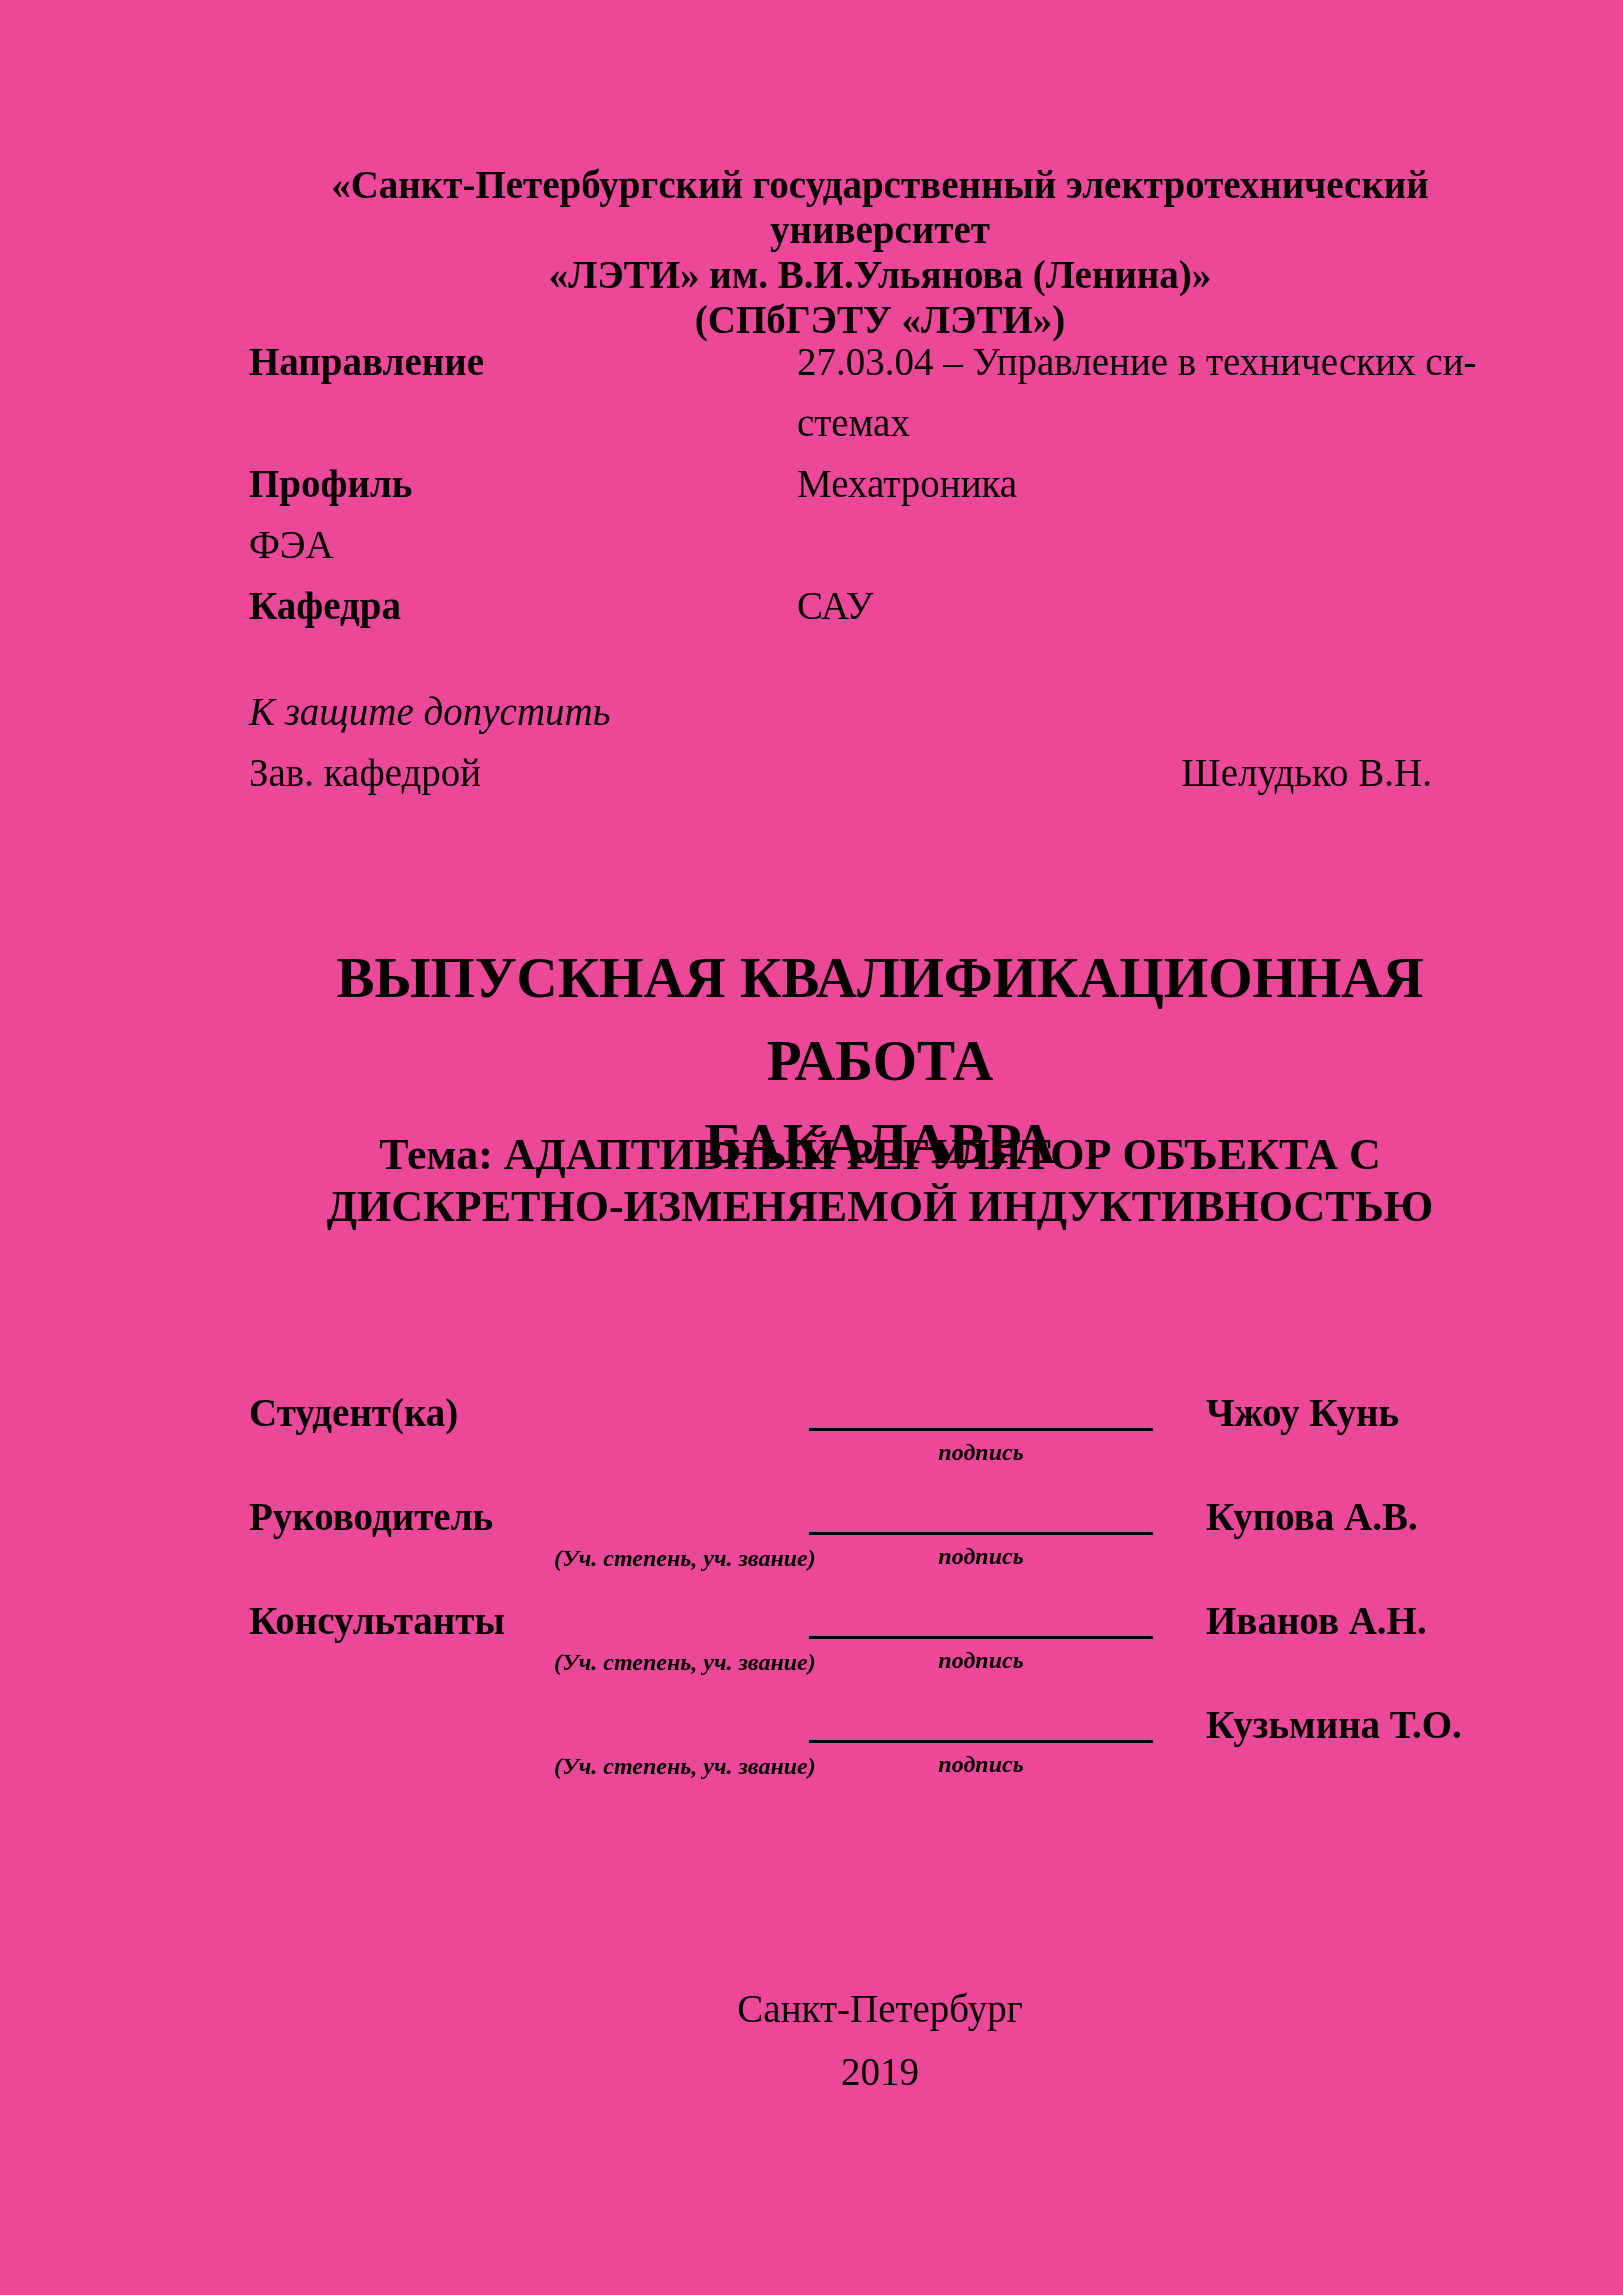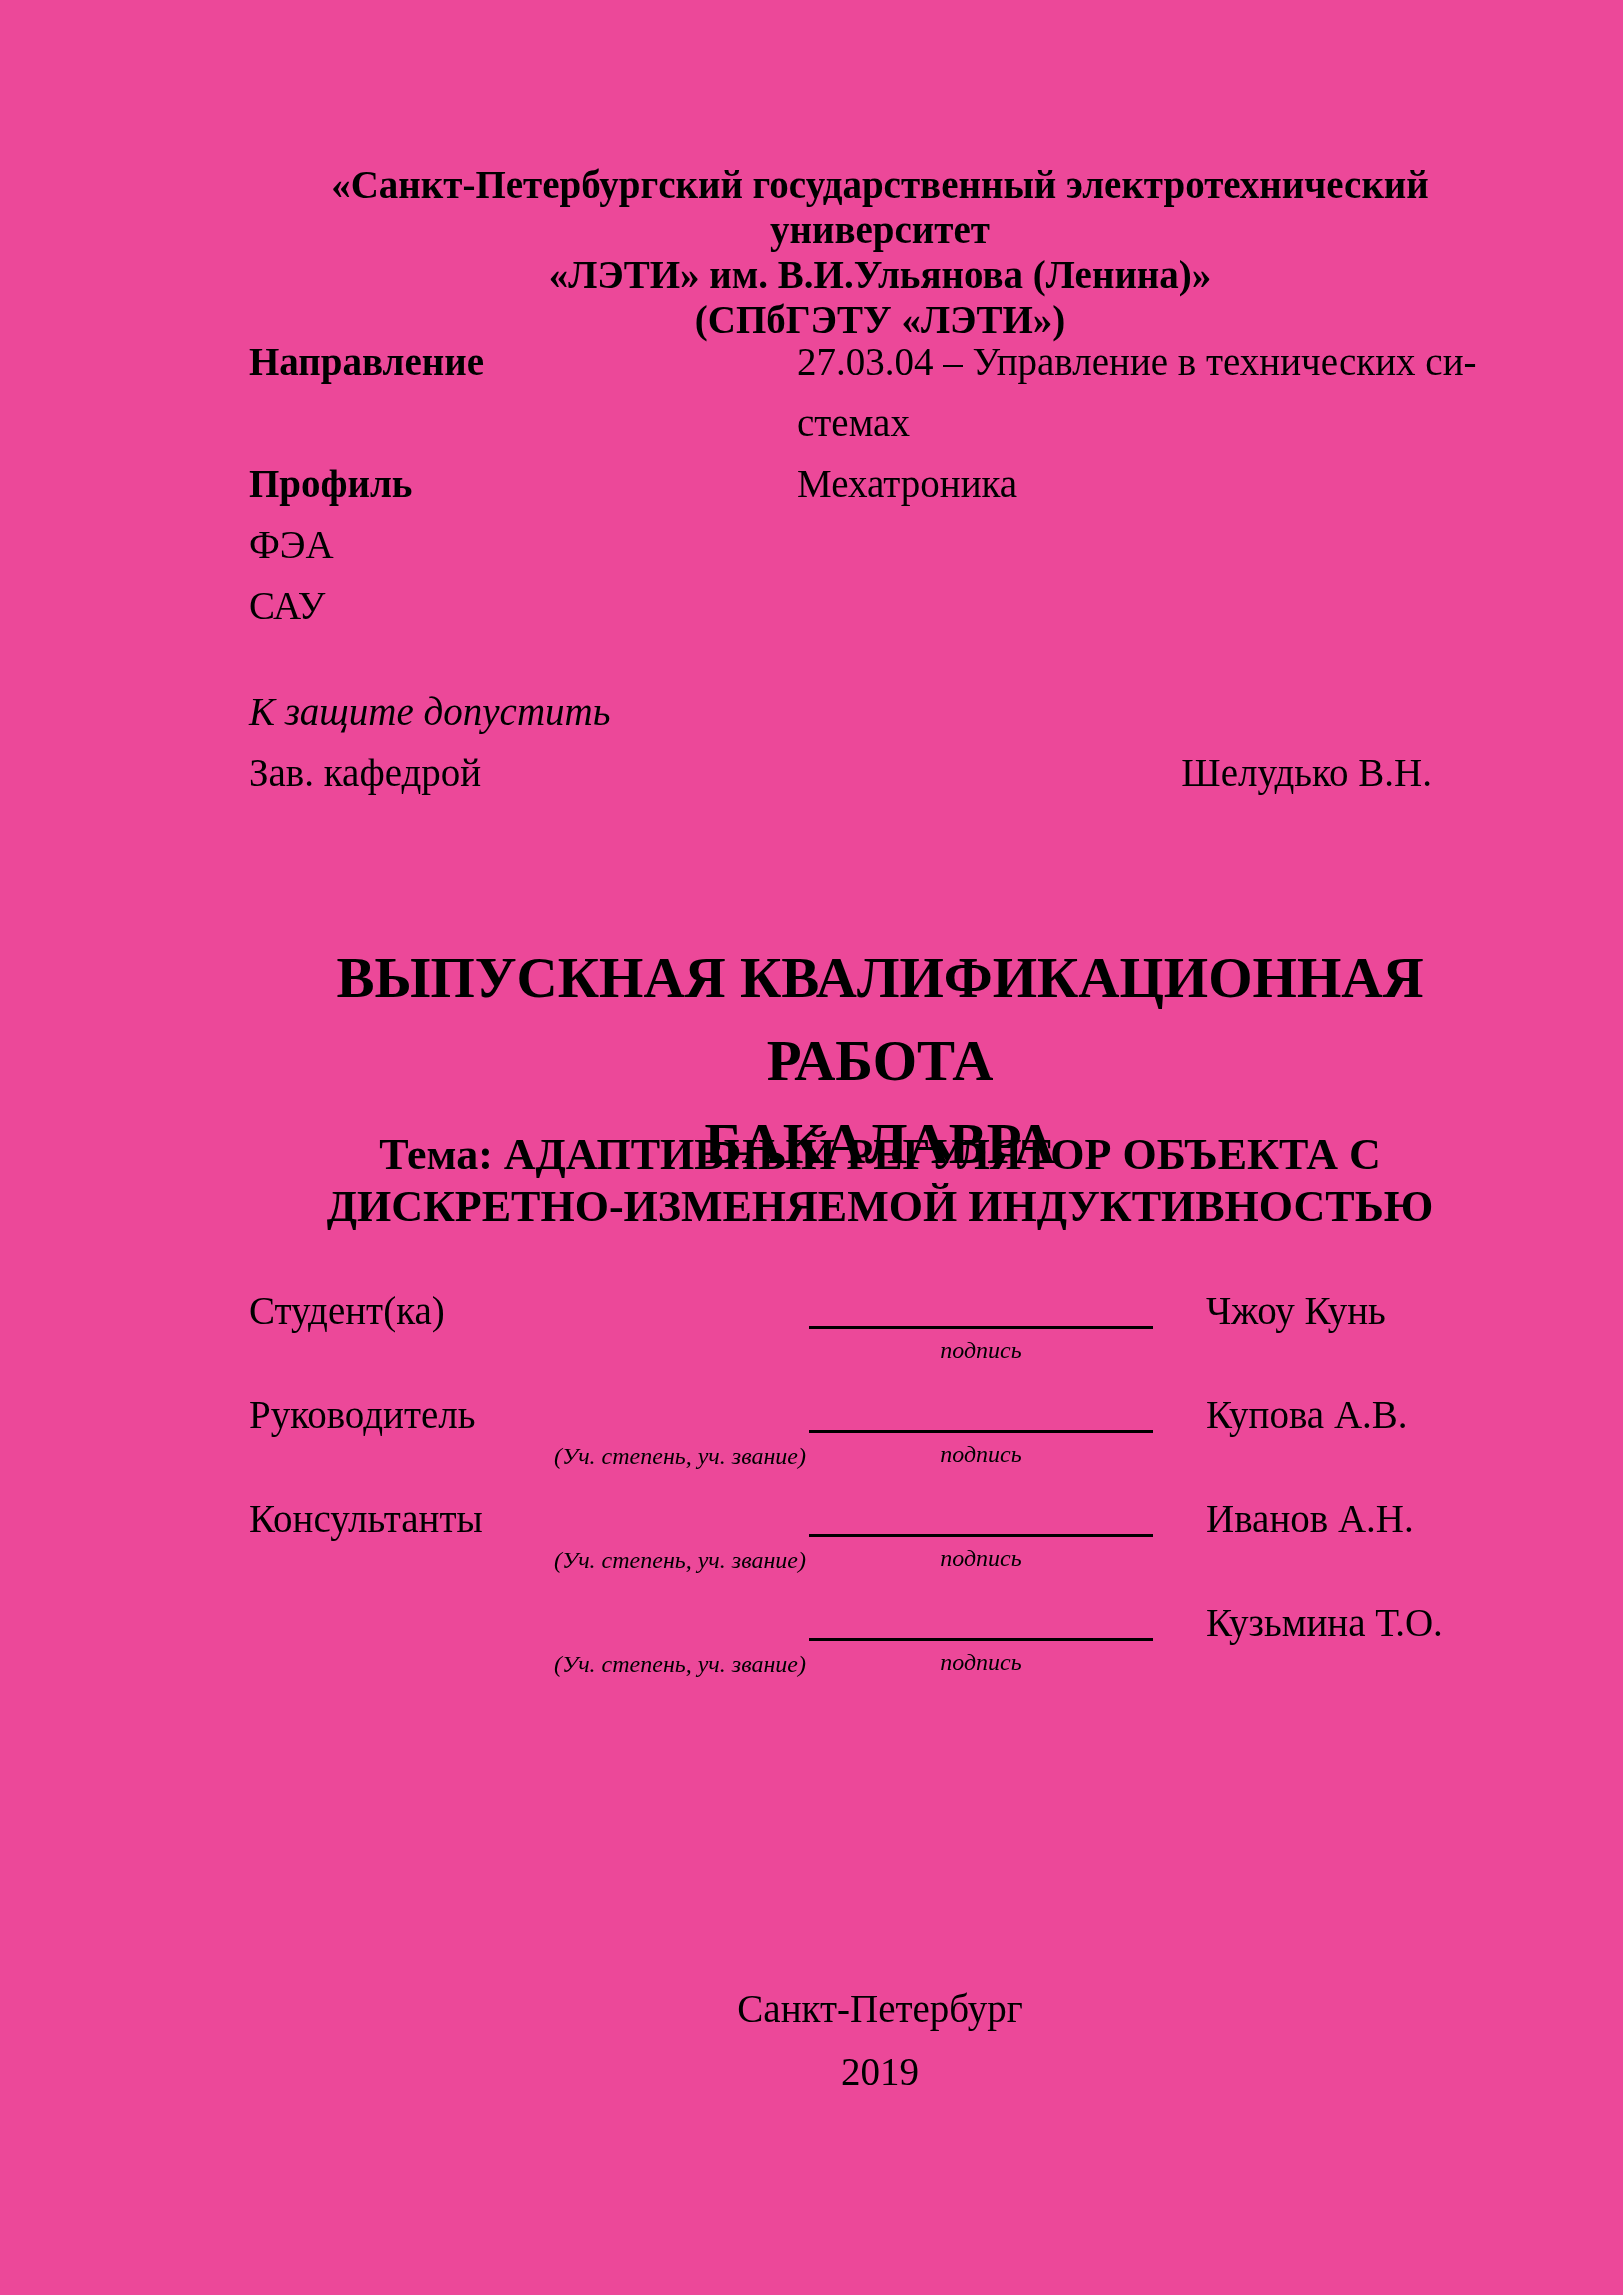--- a/index.html
+++ b/index.html
@@ -51,21 +51,21 @@
 
   .theme {
     top: 1129px;
     text-align: center;
     font-weight: bold;
     font-size: 44px;
     line-height: 52px;
     white-space: pre-line;
   }
 
-  .signatures { top: 1282px; font-size: 39px; }
+  .signatures { top: 1384px; font-size: 39px; font-weight: bold; }
   .sig-row { position: relative; height: 104px; }
   .sig-label { position: absolute; left: 0; top: 6.3px; }
   .sig-degree {
     position: absolute; left: 305px; top: 57px;
     font-size: 24px; font-style: italic; white-space: nowrap;
   }
   .sig-line {
     position: absolute; left: 560px; top: 44px;
     width: 344px; height: 0;
     border-bottom: 3.1px solid #000;
@@ -100,20 +100,21 @@
 стемах</div>
     </div>
     <div class="info-row">
       <div class="info-label">Профиль</div>
       <div class="info-value">Мехатроника</div>
     </div>
     <div class="info-row">
       <div class="info-value">ФЭА</div>
     </div>
     <div class="info-row">
+      <div class="info-label">Кафедра</div>
       <div class="info-value">САУ</div>
     </div>
   </div>
 
   <div class="abs admission">
     <div class="admission-permit">К защите допустить</div>
     <div class="admission-row">
       <span>Зав. кафедрой</span>
       <span class="admission-name">Шелудько В.Н.</span>
     </div>

